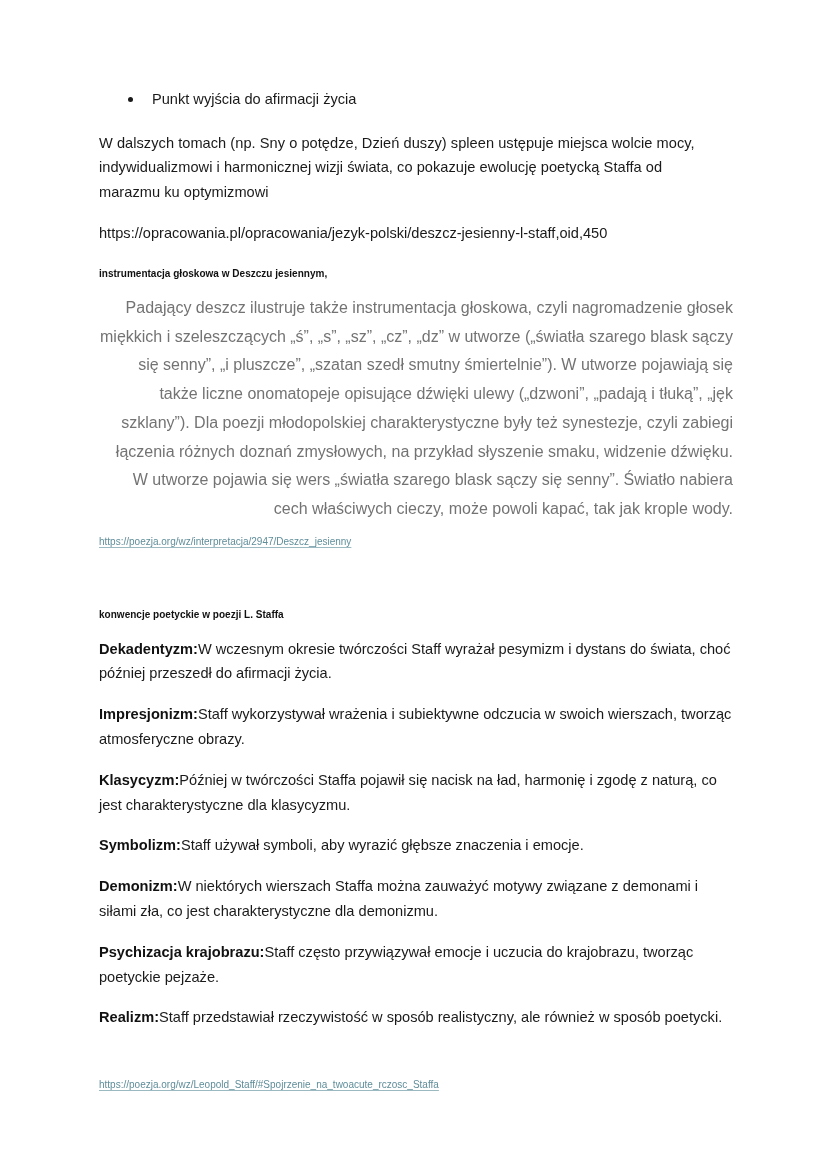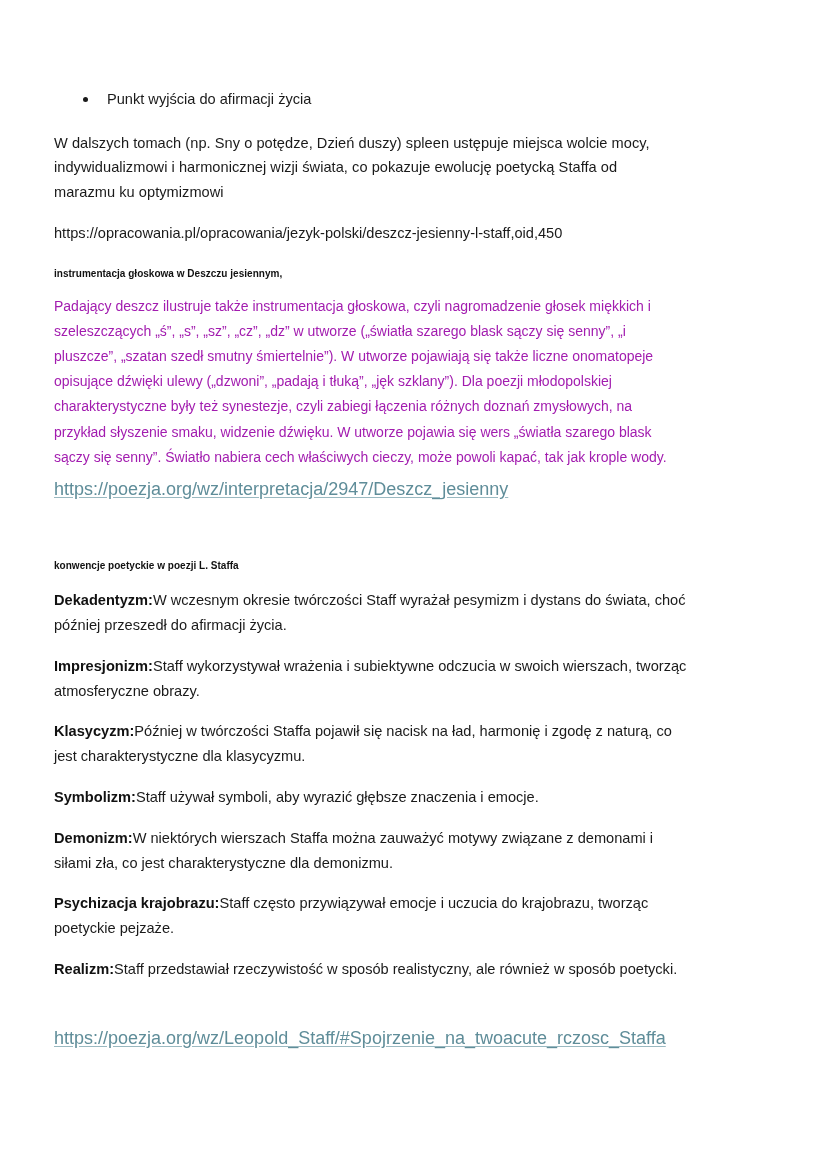--- a/index.html
+++ b/index.html
@@ -13,21 +13,21 @@
     font-family: "Liberation Sans", "DejaVu Sans", sans-serif;
     color: #1a1a1a;
     -webkit-font-smoothing: antialiased;
   }
   .page {
     position: relative;
     width: 828px;
     height: 1171px;
     background: #ffffff;
     box-sizing: border-box;
-    padding: 88px 84px 40px 54px;
+    padding: 88px 84px 40px 99px;
     overflow: hidden;
   }
   .content {
     width: 634px;
   }
 
   ul.bullets {
     margin: 0 0 19px 0;
     padding: 0 0 0 29px;
     list-style: none;
@@ -72,24 +72,25 @@
     line-height: 1.5;
     margin: 14px 0 13px 0;
     color: #111111;
     letter-spacing: 0.002em;
   }
   h2.heading.section {
     margin: 54px 0 15px 0;
   }
 
   p.para-long {
-    font-size: 14px;
+    font-size: 16px;
     line-height: 1.80;
     margin: 0 0 4px 0;
-    color: #a21caf;
+    color: #737373;
+    text-align: right;
   }
 
   .deflist {
     margin: 0;
   }
   p.def {
     font-size: 14.6px;
     line-height: 1.70;
     margin: 0 0 16px 0;
     color: #1a1a1a;
@@ -97,21 +98,21 @@
   p.def .term {
     font-weight: 700;
     color: #111111;
   }
 
   a.link {
     color: #5f8d99;
     text-decoration: underline;
     text-decoration-color: #9ab9c1;
     text-underline-offset: 2px;
-    font-size: 18px;
+    font-size: 10px;
     line-height: 1.68;
     word-break: break-word;
   }
   p.linkpara {
     margin: 0 0 16px 0;
     font-size: 14.6px;
     line-height: 1.68;
   }
   p.linkpara.final {
     margin-top: 41px;

